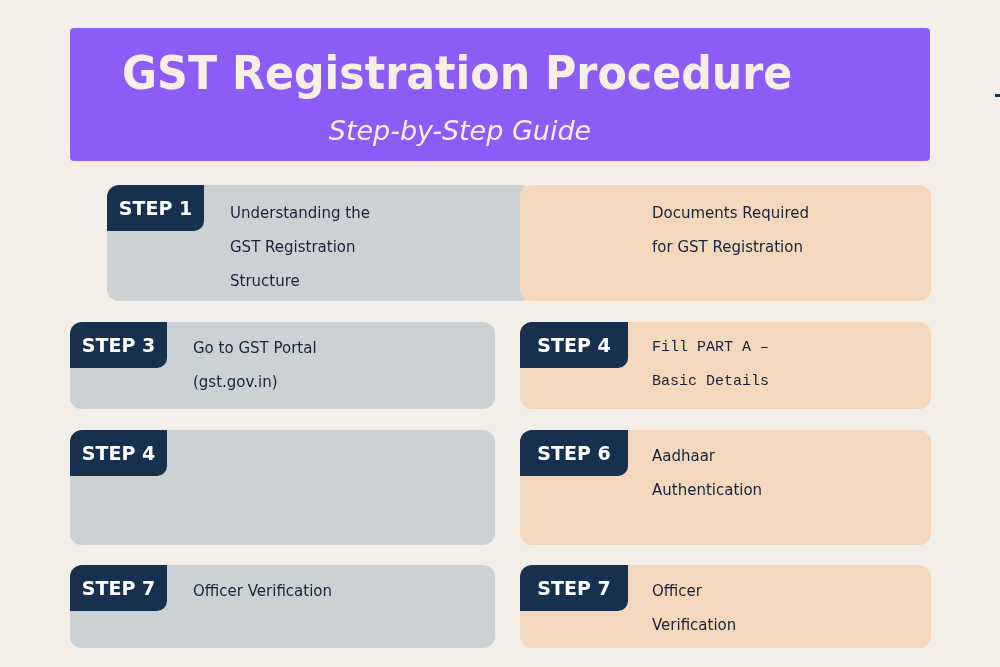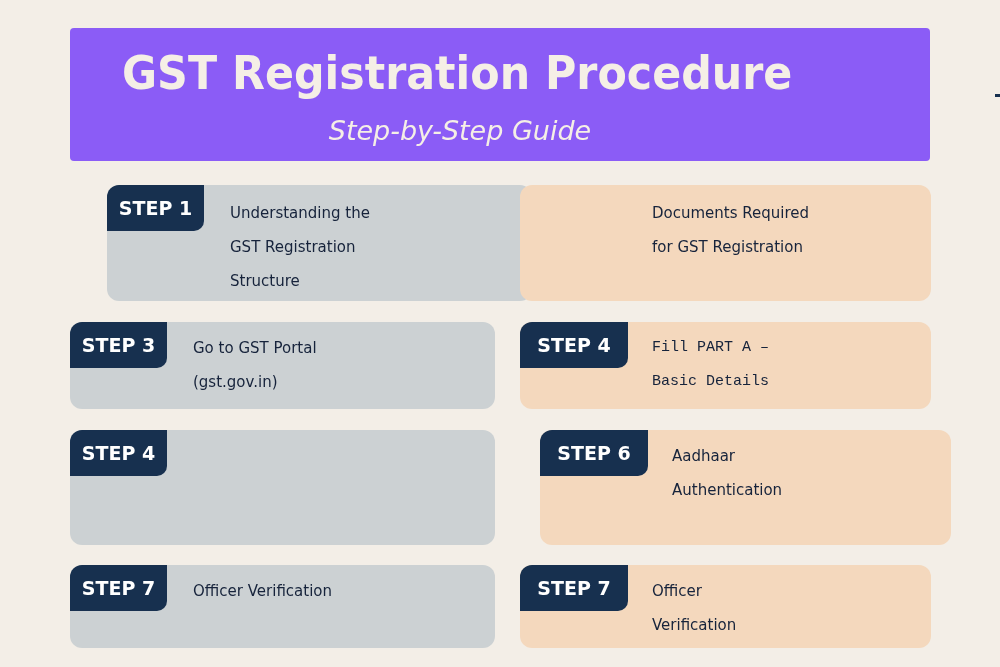--- a/index.html
+++ b/index.html
@@ -81,21 +81,21 @@
   <div class="card-text" style="left:132px; top:11px;">Documents Required
 for GST Registration</div>
 </div>
 
 <div class="card peach" style="left:520px; top:322px; width:411px; height:87px;">
   <div class="badge navy" style="width:108px;">STEP 4</div>
   <div class="card-text" style="left:132px; top:9px;font-family:Liberation Mono, monospace;">Fill PART A –
 Basic Details</div>
 </div>
 
-<div class="card peach" style="left:520px; top:430px; width:411px; height:115px;margin-left:20px;">
+<div class="card peach" style="left:520px; top:430px; width:411px; height:115px;">
   <div class="badge navy" style="width:108px;">STEP 6</div>
   <div class="card-text" style="left:132px; top:9px;">Aadhaar
 Authentication</div>
 </div>
 
 <div class="card peach" style="left:520px; top:565px; width:411px; height:83px;">
   <div class="badge navy" style="width:108px;">STEP 7</div>
   <div class="card-text" style="left:132px; top:9px;">Officer
 Verification</div>
 </div>

